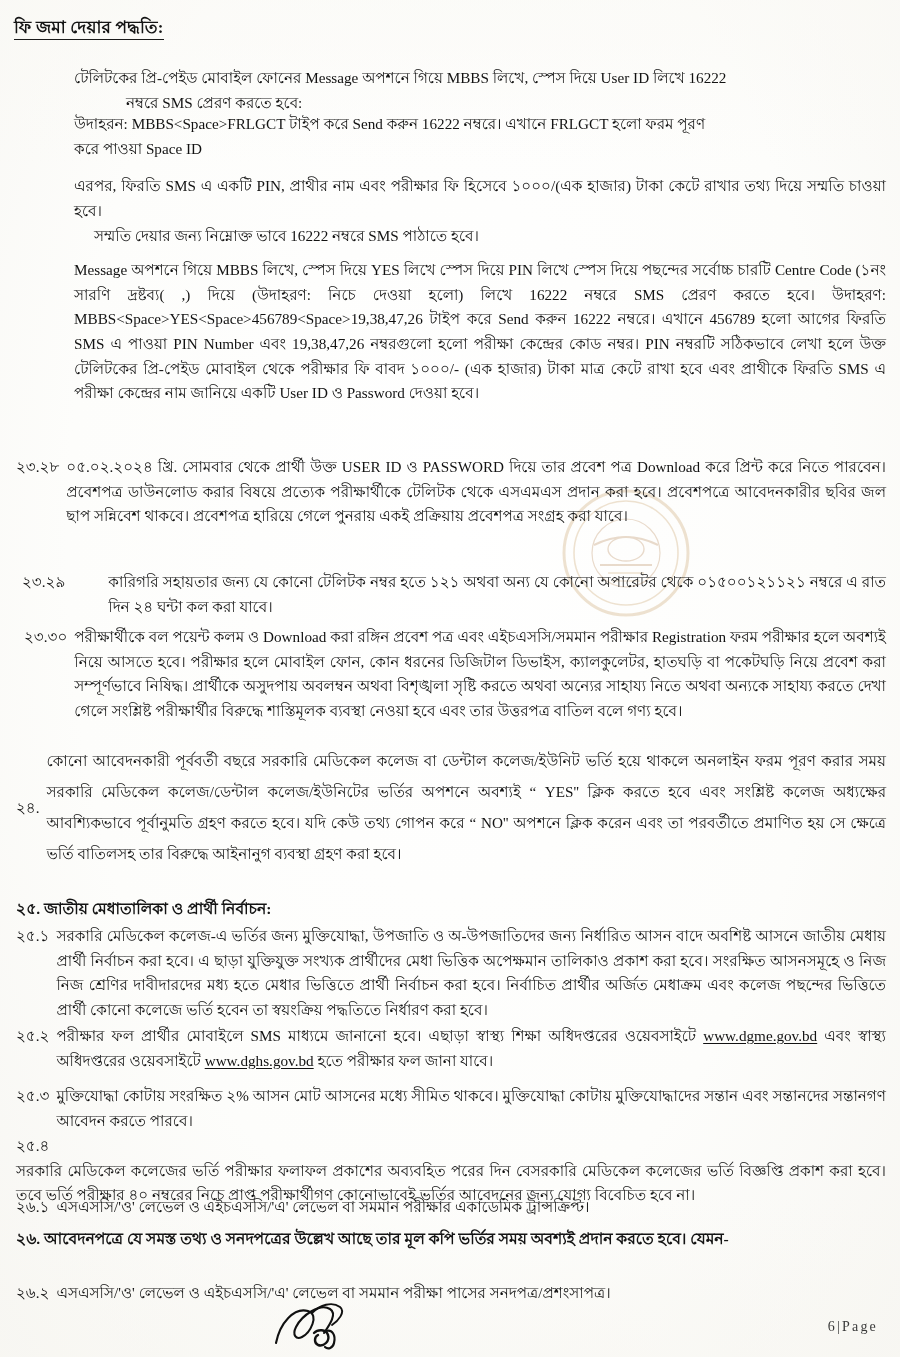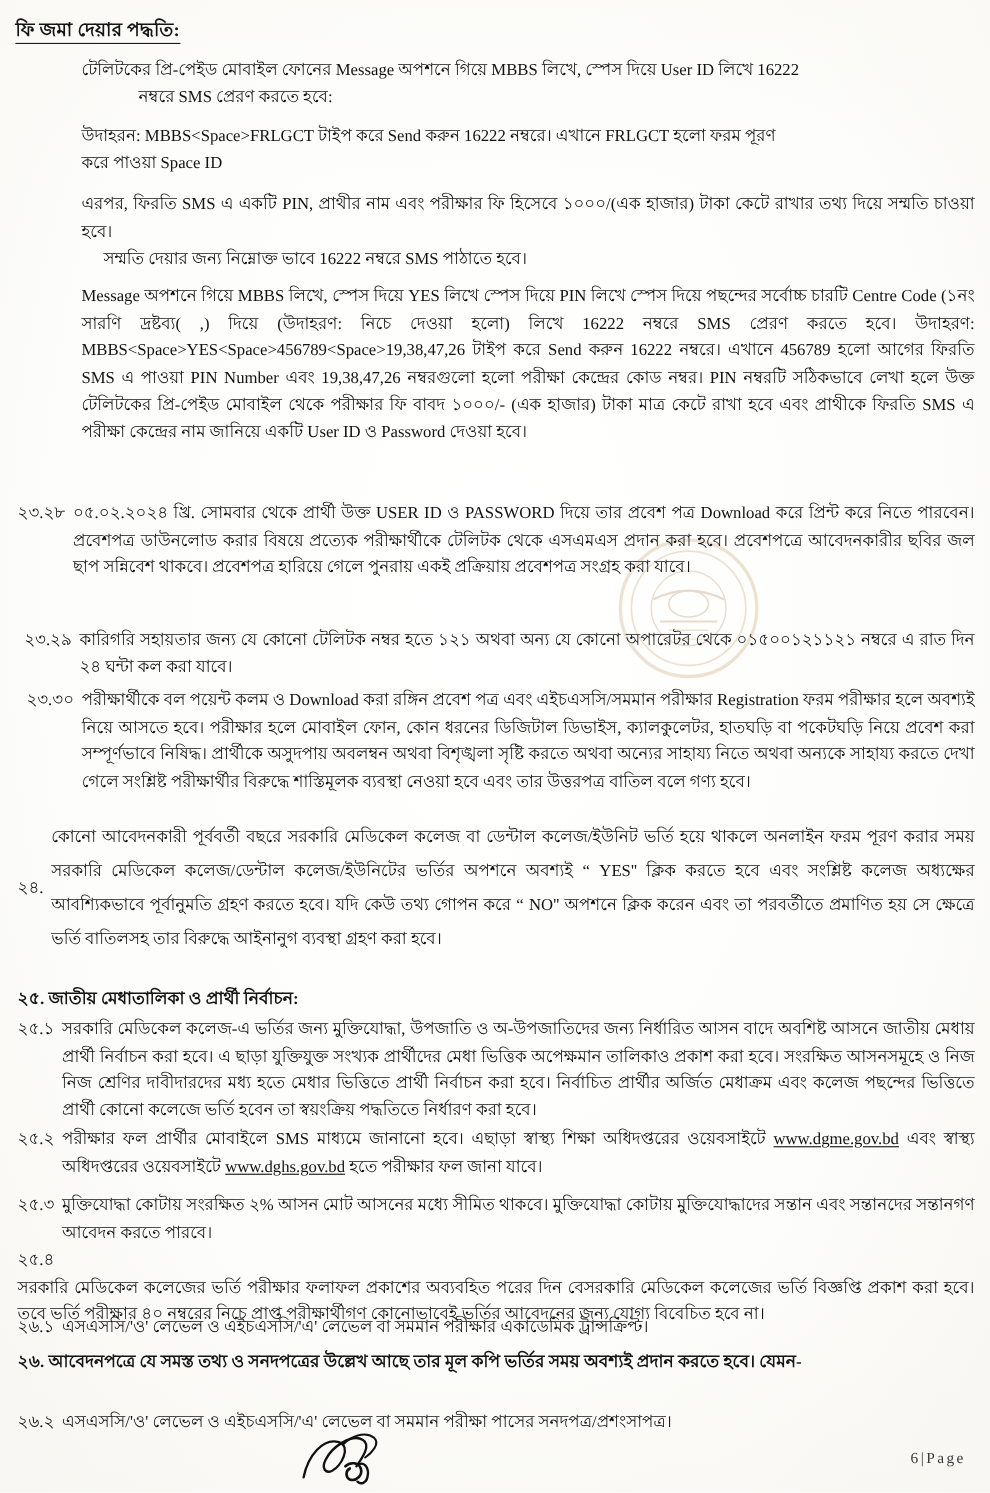--- a/index.html
+++ b/index.html
@@ -104,42 +104,42 @@
     <path d="M40 78 L92 78" stroke="#b8895a" stroke-width="2"></path>
     <path d="M48 86 L84 86" stroke="#c9a26a" stroke-width="1.4"></path>
     <path d="M52 94 L80 94" stroke="#c9a26a" stroke-width="1.2"></path>
     <ellipse cx="66" cy="62" rx="18" ry="12" fill="none" stroke="#b8895a" stroke-width="1.4"></ellipse>
   </svg>
 
   <div class="content">
 
     <div class="heading">ফি জমা দেয়ার পদ্ধতি:</div>
 
-    <div class="block" style="left:74px;top:52px;width:812px;">
+    <div class="block" style="left:74px;top:66px;width:812px;">
       <span class="ln">টেলিটকের প্রি-পেইড মোবাইল ফোনের Message অপশনে গিয়ে MBBS লিখে, স্পেস দিয়ে User ID লিখে 16222</span>
       <span class="ln indent-1">নম্বরে SMS প্রেরণ করতে হবে:</span>
     </div>
 
     <div class="block" style="left:74px;top:112px;width:812px;">
       <span class="ln">উদাহরন: MBBS&lt;Space&gt;FRLGCT টাইপ করে Send করুন 16222 নম্বরে। এখানে FRLGCT হলো ফরম পূরণ</span>
       <span class="ln">করে পাওয়া Space ID</span>
     </div>
 
     <div class="block" style="left:74px;top:174px;width:812px;">এরপর, ফিরতি SMS এ একটি PIN, প্রাথীর নাম এবং পরীক্ষার ফি হিসেবে ১০০০/(এক হাজার) টাকা কেটে রাখার তথ্য দিয়ে সম্মতি চাওয়া হবে।</div>
 
     <div class="block" style="left:74px;top:224px;width:812px;margin-left:20px;">সম্মতি দেয়ার জন্য নিম্নোক্ত ভাবে 16222 নম্বরে SMS পাঠাতে হবে।</div>
 
     <div class="block" style="left:74px;top:258px;width:812px;">Message অপশনে গিয়ে MBBS লিখে, স্পেস দিয়ে YES লিখে স্পেস দিয়ে PIN লিখে স্পেস দিয়ে পছন্দের সর্বোচ্চ চারটি Centre Code (১নং সারণি দ্রষ্টব্য( ,) দিয়ে (উদাহরণ: নিচে দেওয়া হলো) লিখে 16222 নম্বরে SMS প্রেরণ করতে হবে।  উদাহরণ:  MBBS&lt;Space&gt;YES&lt;Space&gt;456789&lt;Space&gt;19,38,47,26  টাইপ  করে  Send  করুন  16222 নম্বরে। এখানে 456789 হলো আগের ফিরতি SMS এ পাওয়া PIN Number এবং 19,38,47,26 নম্বরগুলো হলো পরীক্ষা কেন্দ্রের কোড নম্বর। PIN নম্বরটি সঠিকভাবে  লেখা হলে উক্ত টেলিটকের প্রি-পেইড মোবাইল থেকে পরীক্ষার ফি বাবদ ১০০০/- (এক হাজার) টাকা মাত্র কেটে রাখা হবে এবং প্রাথীকে ফিরতি SMS এ পরীক্ষা কেন্দ্রের নাম জানিয়ে একটি User ID ও Password দেওয়া হবে।</div>
 
     <div class="hang" style="left:16px;top:455px;width:870px;">
       <span class="num">২৩.২৮</span>
       <span class="body">০৫.০২.২০২৪ খ্রি. সোমবার থেকে প্রার্থী উক্ত USER ID ও PASSWORD দিয়ে তার প্রবেশ পত্র Download করে প্রিন্ট করে নিতে পারবেন। প্রবেশপত্র ডাউনলোড করার বিষয়ে প্রত্যেক পরীক্ষার্থীকে টেলিটক থেকে এসএমএস প্রদান করা হবে। প্রবেশপত্রে আবেদনকারীর ছবির জল ছাপ সন্নিবেশ থাকবে। প্রবেশপত্র হারিয়ে গেলে পুনরায় একই প্রক্রিয়ায় প্রবেশপত্র সংগ্রহ করা যাবে।</span>
     </div>
 
-    <div class="hang" style="left:22px;top:570px;width:864px;">
+    <div class="hang" style="left:22px;top:570px;width:864px;gap:36px;">
       <span class="num">২৩.২৯</span>
       <span class="body">কারিগরি সহায়তার জন্য যে কোনো টেলিটক নম্বর হতে ১২১ অথবা অন্য যে কোনো অপারেটর থেকে ০১৫০০১২১১২১ নম্বরে এ রাত দিন ২৪ ঘন্টা কল করা যাবে।</span>
     </div>
 
     <div class="hang" style="left:24px;top:625px;width:862px;">
       <span class="num">২৩.৩০</span>
       <span class="body">পরীক্ষার্থীকে বল পয়েন্ট কলম ও Download করা রঙ্গিন প্রবেশ পত্র এবং এইচএসসি/সমমান পরীক্ষার Registration ফরম পরীক্ষার হলে অবশ্যই নিয়ে আসতে  হবে। পরীক্ষার হলে মোবাইল ফোন, কোন ধরনের ডিজিটাল ডিভাইস, ক্যালকুলেটর, হাতঘড়ি বা পকেটঘড়ি নিয়ে প্রবেশ করা সম্পূর্ণভাবে নিষিদ্ধ। প্রার্থীকে অসুদপায় অবলম্বন অথবা বিশৃঙ্খলা সৃষ্টি করতে অথবা অন্যের সাহায্য নিতে অথবা অন্যকে সাহায্য করতে দেখা গেলে সংশ্লিষ্ট পরীক্ষার্থীর বিরুদ্ধে শাস্তিমূলক ব্যবস্থা নেওয়া হবে এবং তার উত্তরপত্র বাতিল বলে গণ্য হবে।</span>
     </div>
 
     <div class="hang" style="left:16px;top:745px;width:870px;line-height:2.05;align-items:center;">

